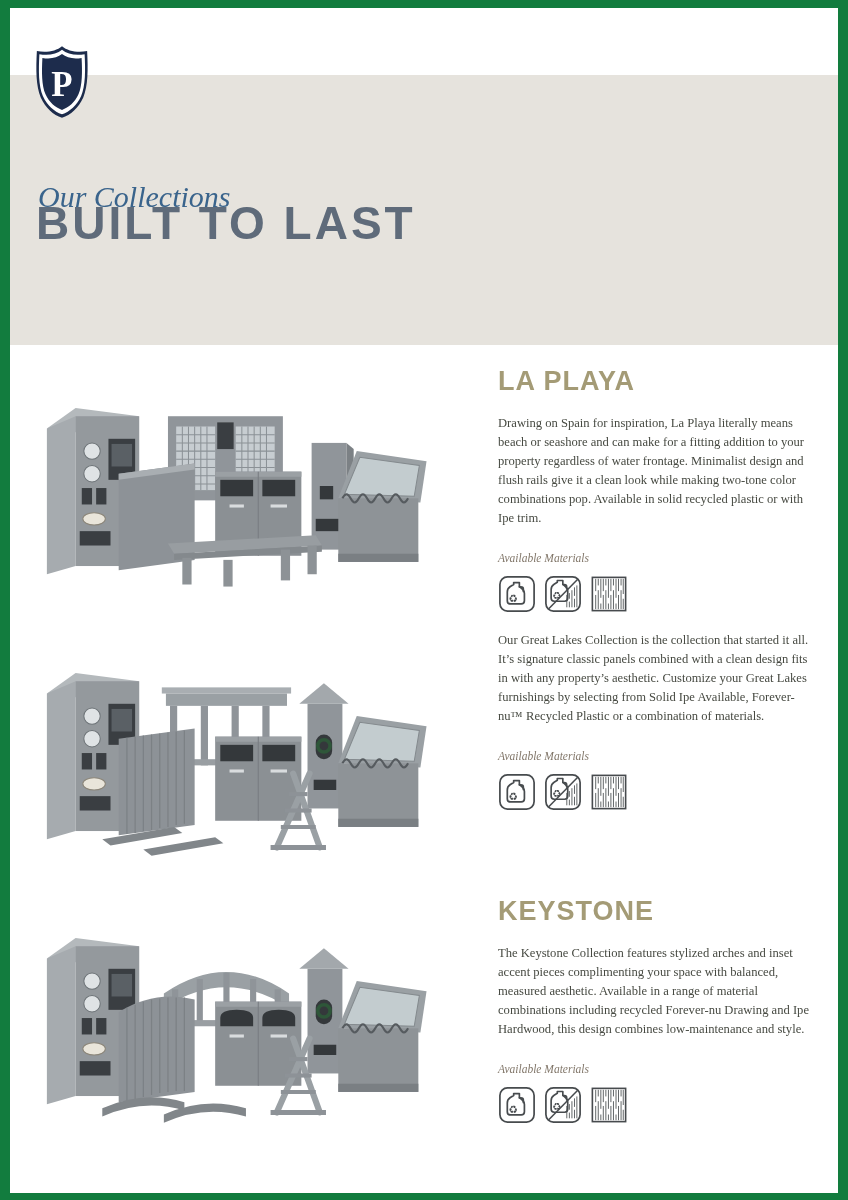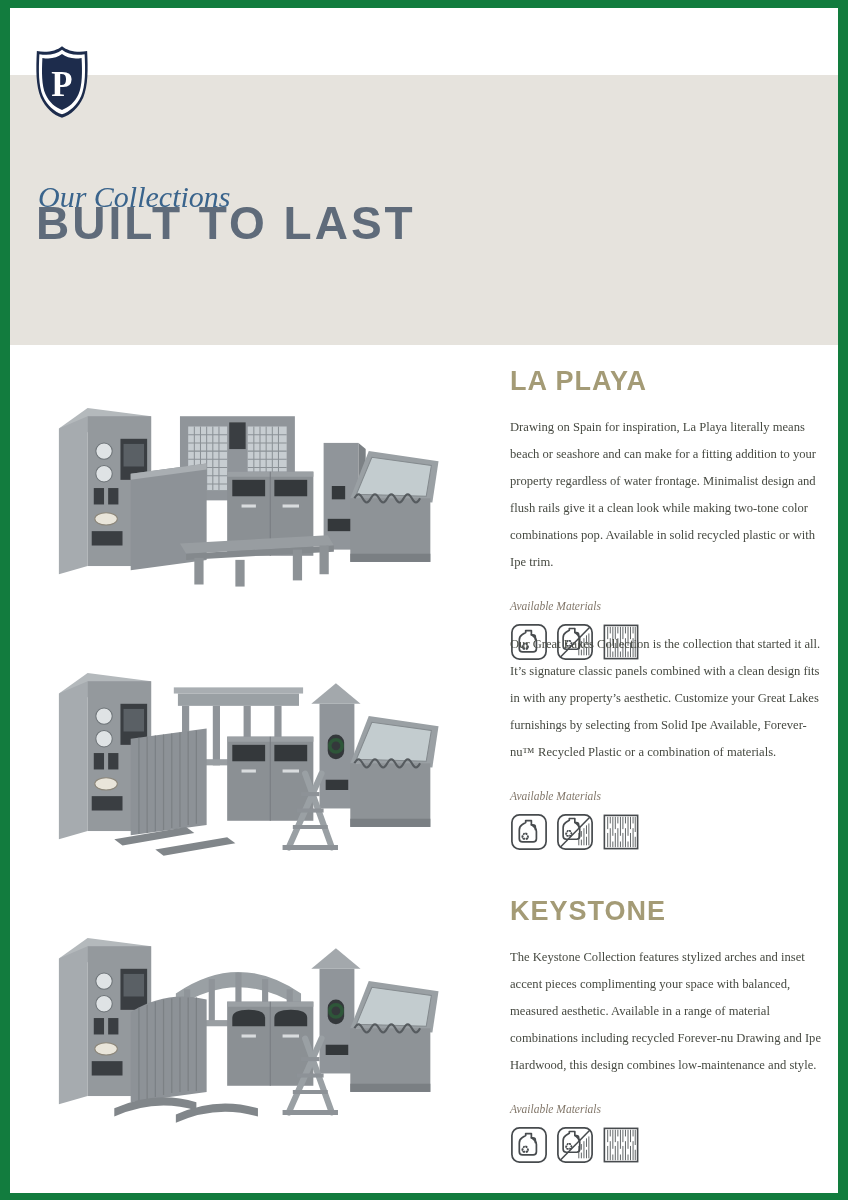--- a/index.html
+++ b/index.html
@@ -12,27 +12,27 @@
   .frame.left{left:0;top:0;width:10px;height:1200px;}
   .frame.right{left:838px;top:0;width:10px;height:1200px;}
   
   .band{position:absolute;left:10px;top:75px;width:828px;height:270px;background:#e6e3dd;}
   .logo{position:absolute;left:33px;top:44px;width:58px;height:76px;}
   .eyebrow{position:absolute;left:38px;top:180px;font-family:"Liberation Serif",serif;
            font-style:italic;font-size:30px;color:#3a648c;}
   .big-title{position:absolute;left:36px;top:196px;font-size:46px;font-weight:bold;
              color:#5f6b7a;letter-spacing:3px;}
   
-  .row{position:absolute;left:12px;width:828px;height:262px;text-decoration:underline;}
+  .row{position:absolute;left:0;width:828px;height:262px;text-decoration:underline;}
   .art{position:absolute;left:12px;top:2px;width:472px;height:248px;}
   .art svg{width:100%;height:100%;}
   .info{position:absolute;left:498px;top:6px;width:314px;}
   .info h2{margin:0 0 17px 0;font-size:27px;font-weight:bold;color:#a49b76;letter-spacing:1px;}
   .info p{margin:0 0 24px 0;font-family:"Liberation Serif",serif;font-size:12.6px;
-          line-height:27px;color:#474a42;}
+          line-height:19px;color:#474a42;}
   .mat-label{margin:0 0 11px 0;font-family:"Liberation Serif",serif;font-style:italic;
              font-size:11.5px;color:#82776a;}
   .mat-icons{display:flex;gap:8px;}
   .mat-icons svg{width:38px;height:38px;}
   .ic{stroke:#474b4e;fill:none;stroke-width:1.8;stroke-linejoin:round;stroke-linecap:round;}
   .ict{fill:#474b4e;font-family:"DejaVu Sans",sans-serif;font-size:11px;}
 </style>
 </head>
 <body>
 

